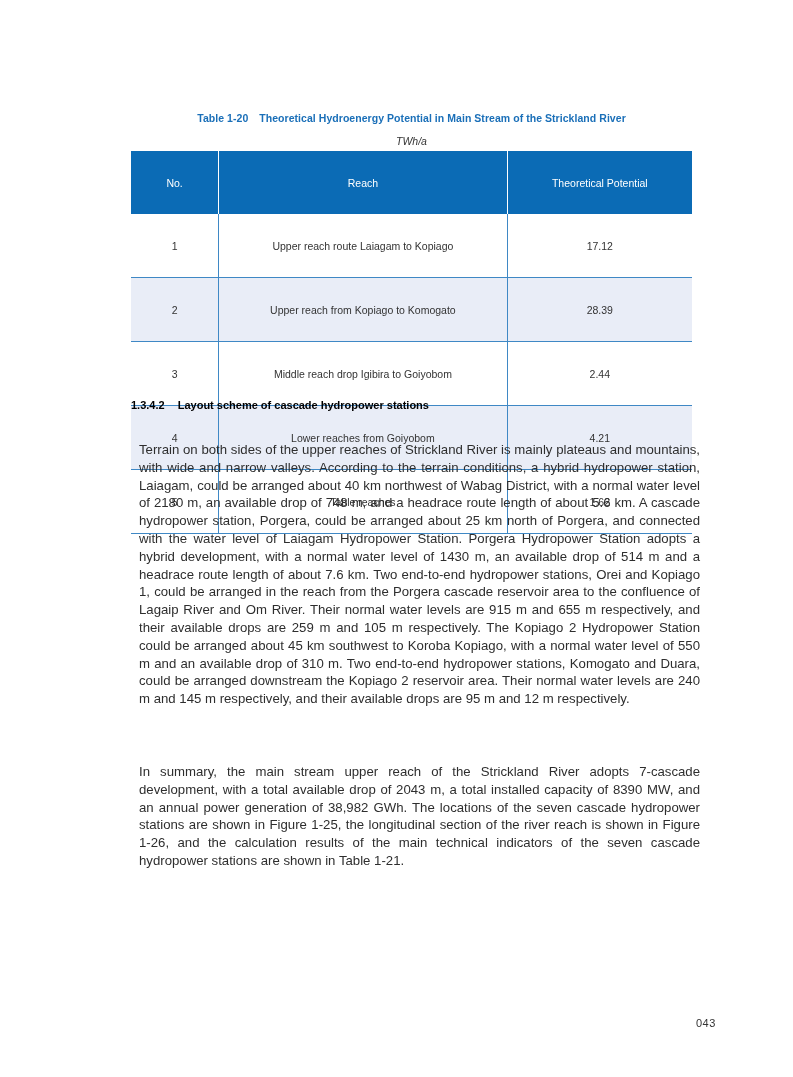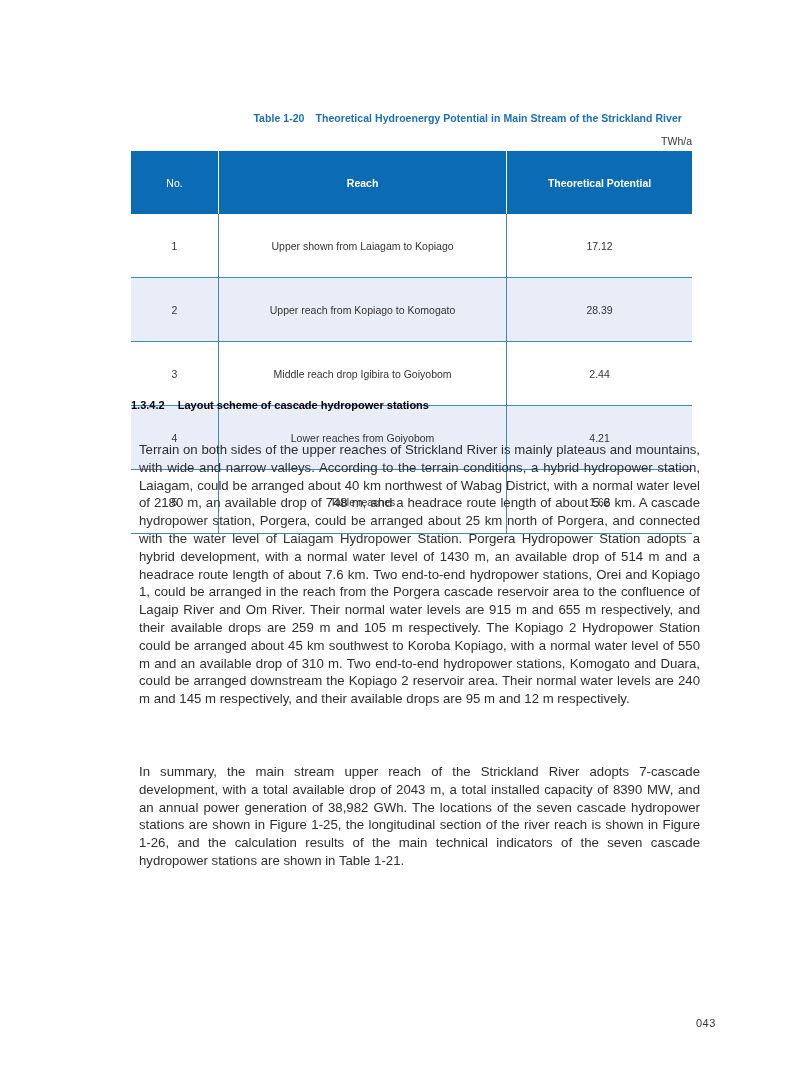--- a/index.html
+++ b/index.html
@@ -10,38 +10,39 @@
     body {
       width: 793px;
       height: 1077px;
       position: relative;
       overflow: hidden;
       font-family: "Liberation Sans", sans-serif;
       color: #2b2b2b;
     }
     .table-caption {
       position: absolute;
-      left: 121px;
+      left: 131px;
       top: 112px;
       width: 561px;
-      text-align: right;
+      text-align: center;
       font-size: 10.5px;
       font-weight: bold;
       color: #1a6fb8;
       letter-spacing: 0.05px;
     }
     .table-caption .num { margin-right: 8px; }
     .unit {
       position: absolute;
       left: 131px;
       top: 135px;
       width: 561px;
-      text-align: right;
+      text-align: center;
       font-size: 10.5px;
       color: #333;
+      font-style: italic;
     }
     table.data {
       position: absolute;
       left: 131px;
       top: 151px;
       width: 561px;
       border-collapse: collapse;
       font-size: 10.5px;
       color: #333;
     }
@@ -50,21 +51,21 @@
       padding: 17px;
       text-align: center;
       vertical-align: middle;
     }
     table.data thead th {
       background: #0b6bb5;
       color: #ffffff;
       font-weight: normal;
       height: 29px;
     }
-    table.data thead th + th { border-left: 1.5px solid #ffffff; font-weight: bold; }
+    table.data thead th + th { border-left: 1.5px solid #ffffff; }
     table.data tbody td {
       border-bottom: 1.5px solid #3f88c5;
     }
     table.data tbody td + td { border-left: 1.5px solid #3f88c5; }
     table.data tbody tr:nth-child(even) td { background: #e9edf7; }
     table.data tbody tr.total td {
       background: #0b6bb5;
       color: #ffffff;
       border-bottom: none;
       height: 29px;
@@ -120,21 +121,21 @@
   <thead>
     <tr>
       <th class="col-no">No.</th>
       <th class="col-reach">Reach</th>
       <th class="col-pot">Theoretical Potential</th>
     </tr>
   </thead>
   <tbody>
     <tr>
       <td>1</td>
-      <td>Upper shown from Laiagam to Kopiago</td>
+      <td>Upper reach route Laiagam to Kopiago</td>
       <td>17.12</td>
     </tr>
     <tr>
       <td>2</td>
       <td>Upper reach from Kopiago to Komogato</td>
       <td>28.39</td>
     </tr>
     <tr>
       <td>3</td>
       <td>Middle reach drop Igibira to Goiyobom</td>

